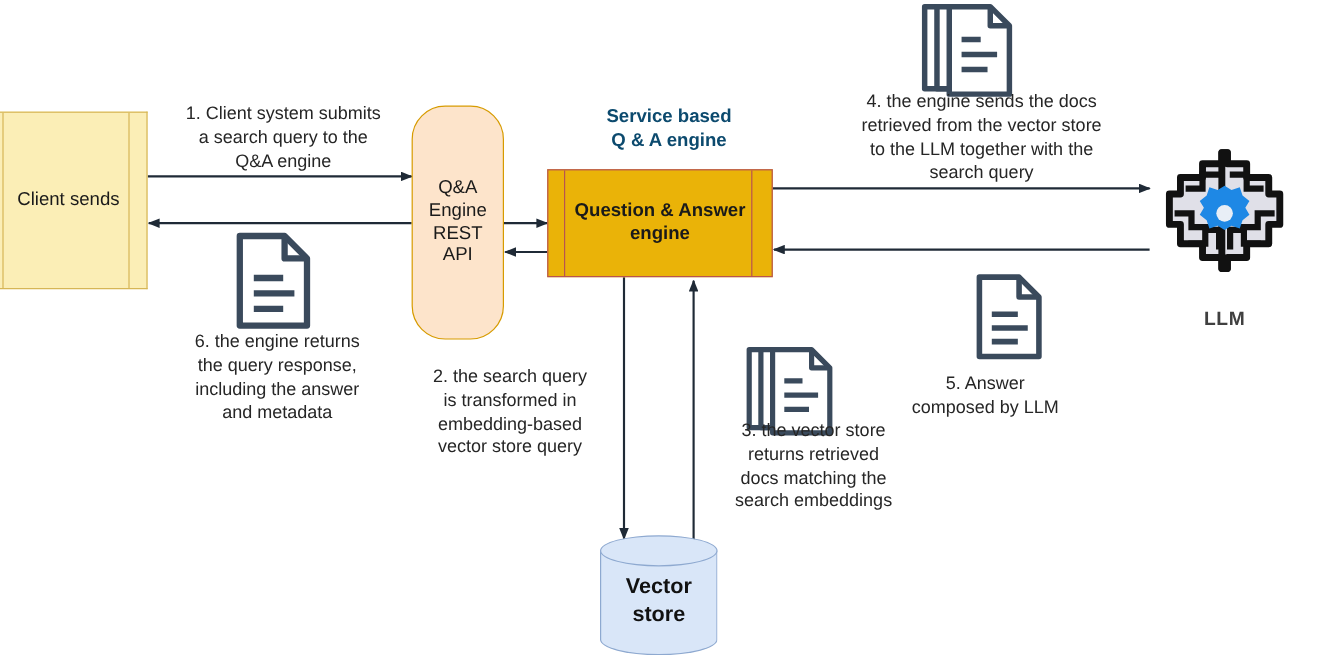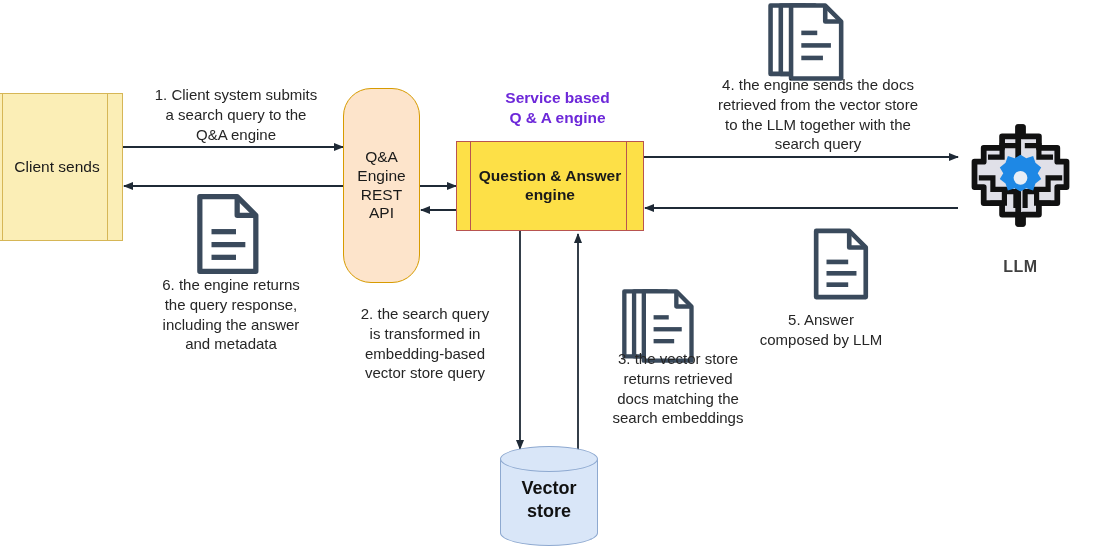--- a/index.html
+++ b/index.html
@@ -53,21 +53,21 @@
   .client-box .bar.l { left: 10px; }
   .client-box .bar.r { right: 14px; }
 
   .api-box {
     background: #fde4cb;
     border: 1.9px solid #d79b00;
     font-weight: 400;
   }
 
   .qa-box {
-    background: #fde047;
+    background: #eab308;
     border: 1.6px solid #b85450;
     font-weight: bold;
   }
   .qa-box .bar { border-left: 1.6px solid #b85450; }
   .qa-box .bar.l { left: 13px; }
   .qa-box .bar.r { right: 16px; }
 
   
   .cyl {
     position: absolute;
@@ -112,21 +112,21 @@
     line-height: 1.32;
     color: #262626;
     white-space: pre-line;
   }
   .title-note {
     position: absolute;
     text-align: center;
     font-size: 15.5px;
     font-weight: bold;
     line-height: 1.3;
-    color: #6d28d9;
+    color: #0c4a6e;
     white-space: pre-line;
   }
   .llm-label {
     position: absolute;
     text-align: center;
     font-size: 16px;
     font-weight: bold;
     letter-spacing: .5px;
     color: #404040;
   }

